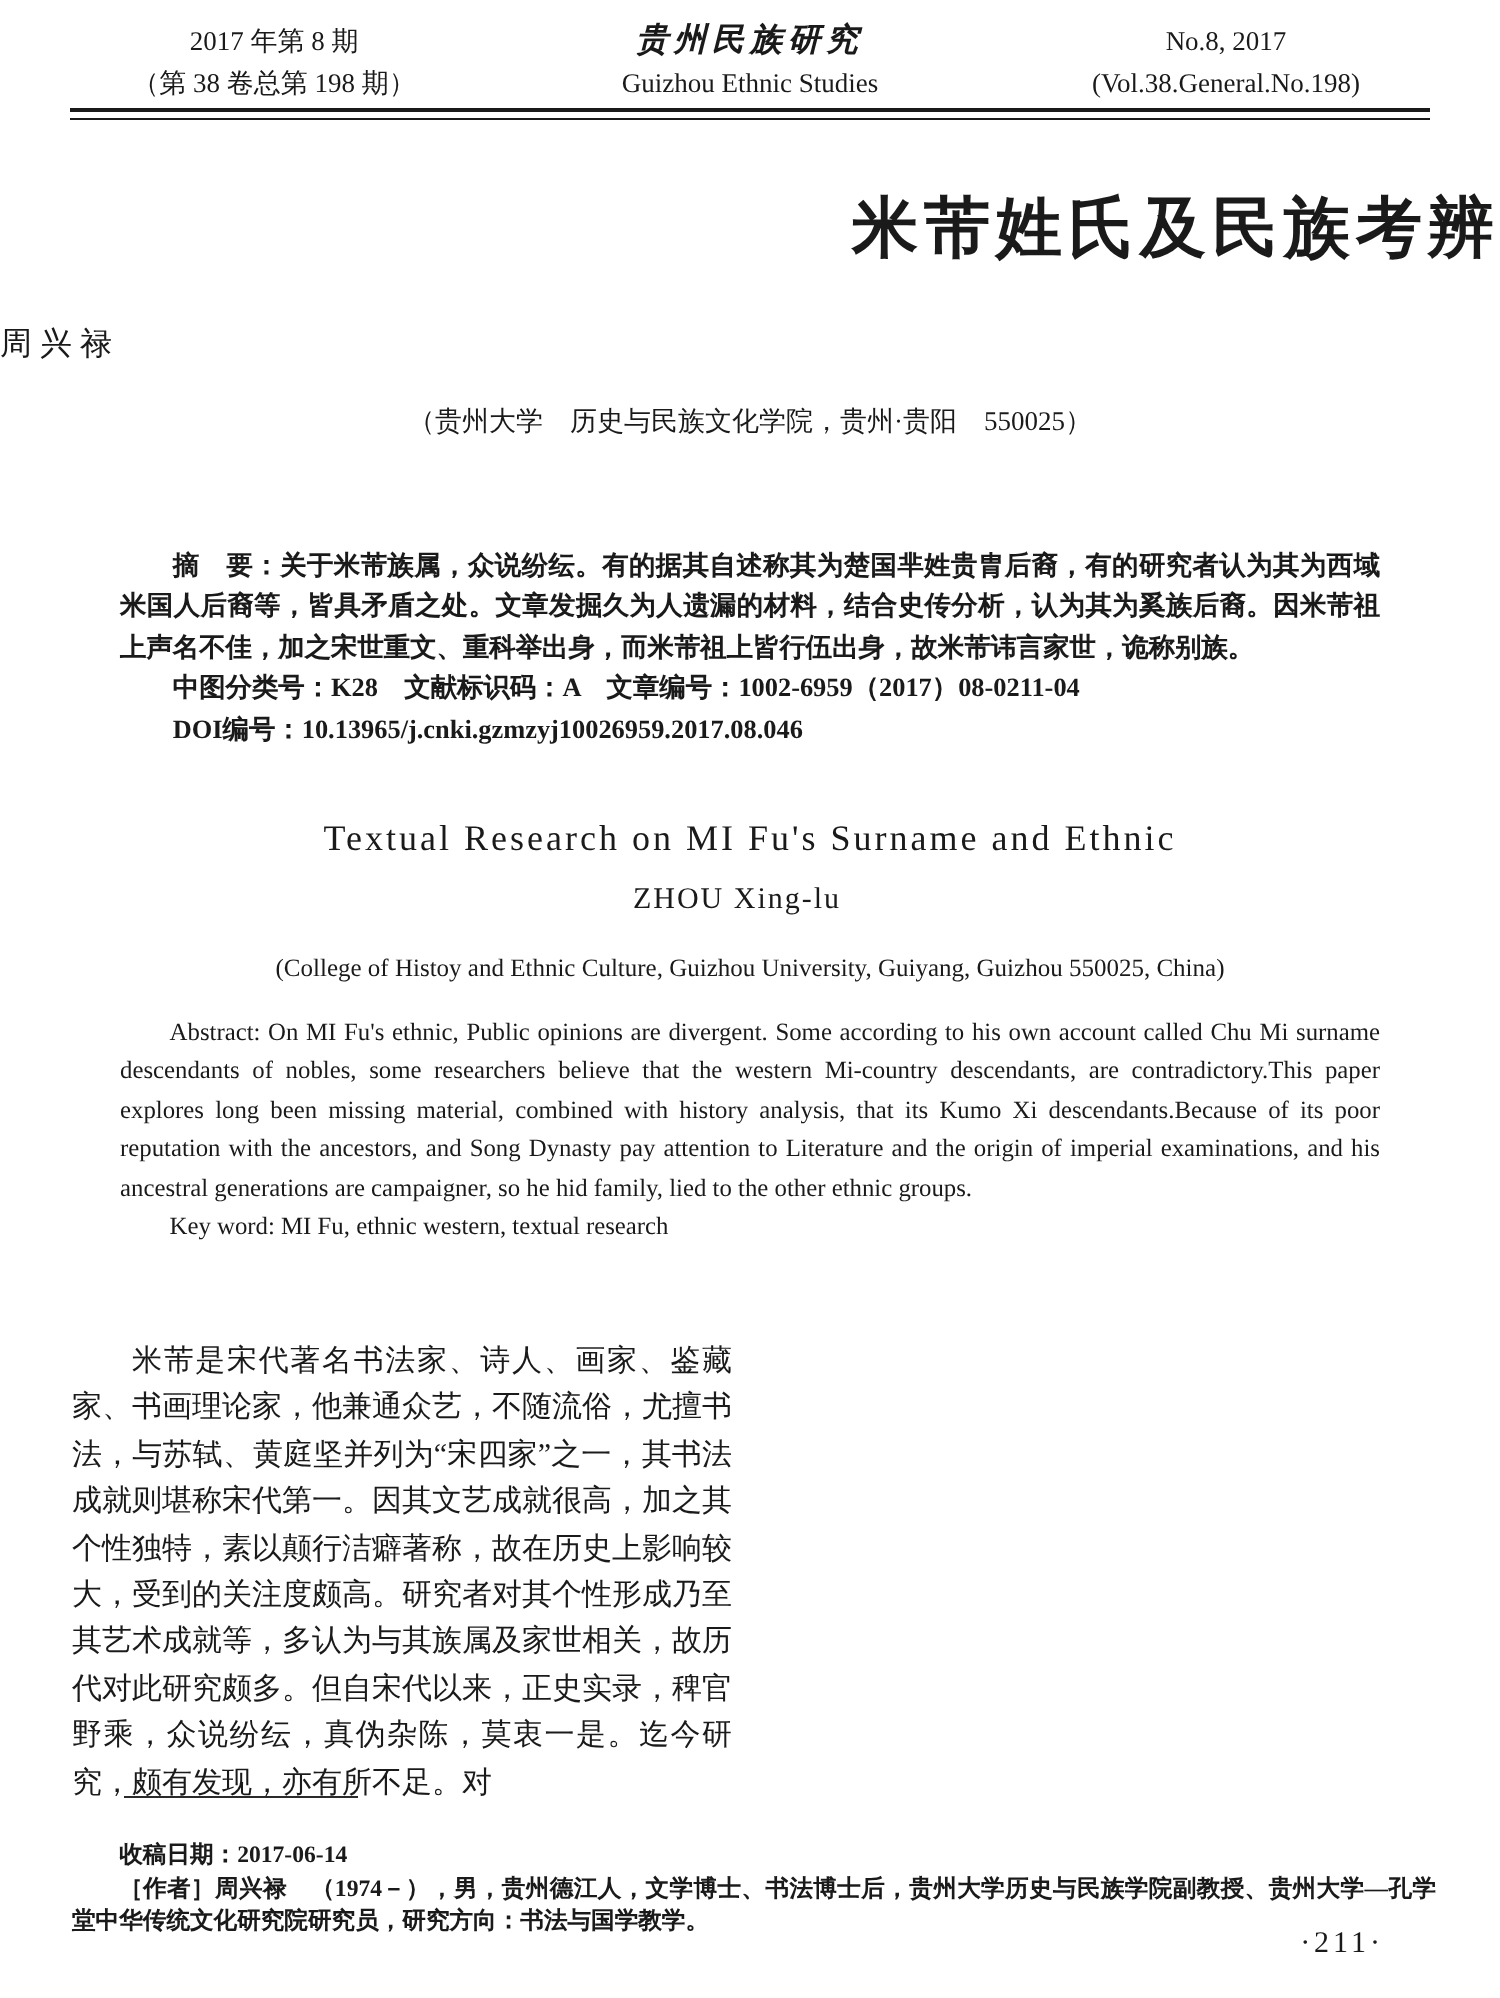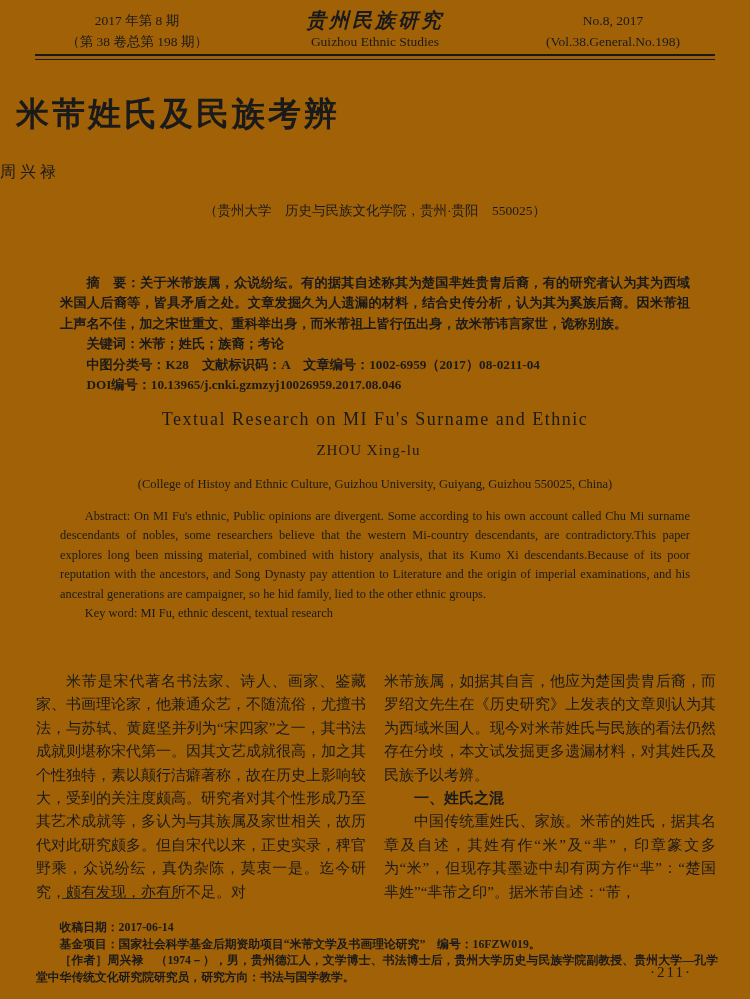--- a/index.html
+++ b/index.html
@@ -5,59 +5,59 @@
   html, body {
     margin: 0;
     padding: 0;
     background: #e8e8e8;
   }
   .page {
     position: relative;
     width: 750px;
     height: 999px;
     margin: 0 auto;
-    background: #a16207;
+    background: #ffffff;
     color: #1a1a1a;
     font-family: "Liberation Serif", "DejaVu Serif", serif;
     overflow: hidden;
   }
   p { margin: 0; }
   .ind { text-indent: 2em; }
 
   
   .jheader {
     position: absolute;
     top: 10px; left: 35px; right: 35px;
     display: flex;
     align-items: flex-start;
   }
   .h-col { line-height: 21px; font-size: 13.5px; text-align: center; }
   .h-left  { width: 30%; }
   .h-center{ width: 40%; }
   .h-right { width: 30%; }
   .jname-cn {
-    font-size: 20px;
+    font-size: 16px;
     font-weight: 700;
     font-style: italic;
     letter-spacing: 3px;
   }
   .double-rule {
     position: absolute;
     top: 54px; left: 35px; right: 35px;
     height: 3px;
     border-top: 2px solid #1a1a1a;
     border-bottom: 1.5px solid #1a1a1a;
   }
 
   
   .title-cn {
     position: absolute;
-    top: 92px; left: 16px; right: 0;
+    top: 92px; left: 4px; right: 0;
     margin: 0;
-    text-align: left;
+    text-align: right;
     font-size: 33px;
     font-weight: 700;
     letter-spacing: 3px;
   }
   .author-cn {
     position: absolute;
     top: 162px; left: 0; right: 0;
     text-align: left;
     font-size: 16px;
     letter-spacing: 4px;
@@ -166,47 +166,40 @@
   </header>
 
   <div class="double-rule"></div>
 
   <h1 class="title-cn">米芾姓氏及民族考辨</h1>
   <div class="author-cn">周兴禄</div>
   <div class="affil-cn">（贵州大学　历史与民族文化学院，贵州·贵阳　550025）</div>
 
   <section class="cn-abs">
     <p class="ind">摘　要：关于米芾族属，众说纷纭。有的据其自述称其为楚国芈姓贵胄后裔，有的研究者认为其为西域米国人后裔等，皆具矛盾之处。文章发掘久为人遗漏的材料，结合史传分析，认为其为奚族后裔。因米芾祖上声名不佳，加之宋世重文、重科举出身，而米芾祖上皆行伍出身，故米芾讳言家世，诡称别族。</p>
-    <p class="ind">关键词：米芾；姓氏；族裔；考论</p>
     <p class="ind">中图分类号：K28　文献标识码：A　文章编号：1002-6959（2017）08-0211-04</p>
     <p class="ind">DOI编号：10.13965/j.cnki.gzmzyj10026959.2017.08.046</p>
   </section>
 
   <div class="en-title">Textual Research on MI Fu's Surname and Ethnic</div>
   <div class="en-author">ZHOU Xing-lu</div>
   <div class="en-affil">(College of Histoy and Ethnic Culture, Guizhou University, Guiyang, Guizhou 550025, China)</div>
 
   <section class="en-abs">
     <p class="ind">Abstract: On MI Fu's ethnic, Public opinions are divergent. Some according to his own account called Chu Mi surname descendants of nobles, some researchers believe that the western Mi-country descendants, are contradictory.This paper explores long been missing material, combined with history analysis, that its Kumo Xi descendants.Because of its poor reputation with the ancestors, and Song Dynasty pay attention to Literature and the origin of imperial examinations, and his ancestral generations are campaigner, so he hid family, lied to the other ethnic groups.</p>
-    <p class="ind">Key word: MI Fu, ethnic descent, textual research</p>
+    <p class="ind">Key word: MI Fu, ethnic western, textual research</p>
   </section>
 
   <section class="col col-left">
     <p class="ind">米芾是宋代著名书法家、诗人、画家、鉴藏家、书画理论家，他兼通众艺，不随流俗，尤擅书法，与苏轼、黄庭坚并列为“宋四家”之一，其书法成就则堪称宋代第一。因其文艺成就很高，加之其个性独特，素以颠行洁癖著称，故在历史上影响较大，受到的关注度颇高。研究者对其个性形成乃至其艺术成就等，多认为与其族属及家世相关，故历代对此研究颇多。但自宋代以来，正史实录，稗官野乘，众说纷纭，真伪杂陈，莫衷一是。迄今研究，颇有发现，亦有所不足。对</p>
   </section>
 
-  <section class="col col-right">
-    <p>米芾族属，如据其自言，他应为楚国贵胄后裔，而罗绍文先生在《历史研究》上发表的文章则认为其为西域米国人。现今对米芾姓氏与民族的看法仍然存在分歧，本文试发掘更多遗漏材料，对其姓氏及民族予以考辨。</p>
-    <p class="ind heading">一、姓氏之混</p>
-    <p class="ind">中国传统重姓氏、家族。米芾的姓氏，据其名章及自述，其姓有作“米”及“芈”，印章篆文多为“米”，但现存其墨迹中却有两方作“芈”：“楚国芈姓”“芈芾之印”。据米芾自述：“芾，</p>
-  </section>
 
   <div class="fn-rule"></div>
 
   <section class="footnotes">
     <p class="ind">收稿日期：2017-06-14</p>
-    <p class="ind">基金项目：国家社会科学基金后期资助项目“米芾文学及书画理论研究”　编号：16FZW019。</p>
     <p class="ind">［作者］周兴禄　（1974－），男，贵州德江人，文学博士、书法博士后，贵州大学历史与民族学院副教授、贵州大学—孔学堂中华传统文化研究院研究员，研究方向：书法与国学教学。</p>
   </section>
 
   <div class="pagenum">·211·</div>
 
 </div>
 
 </body></html>

